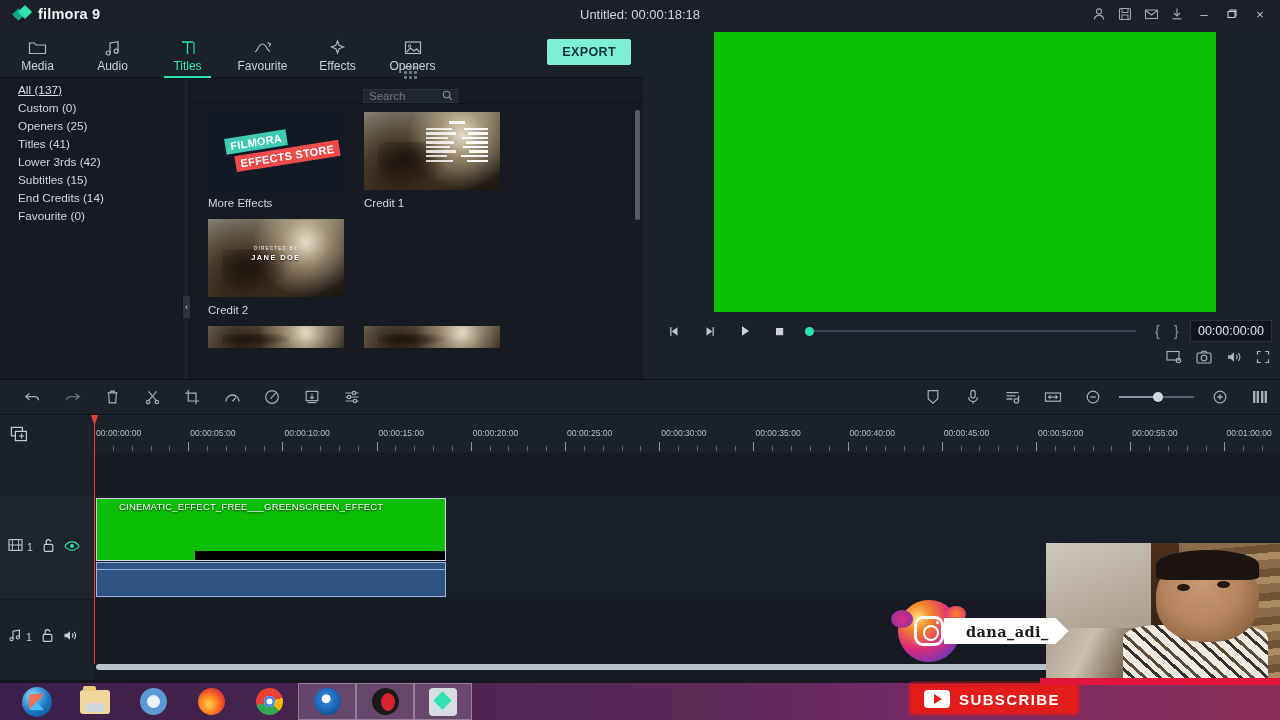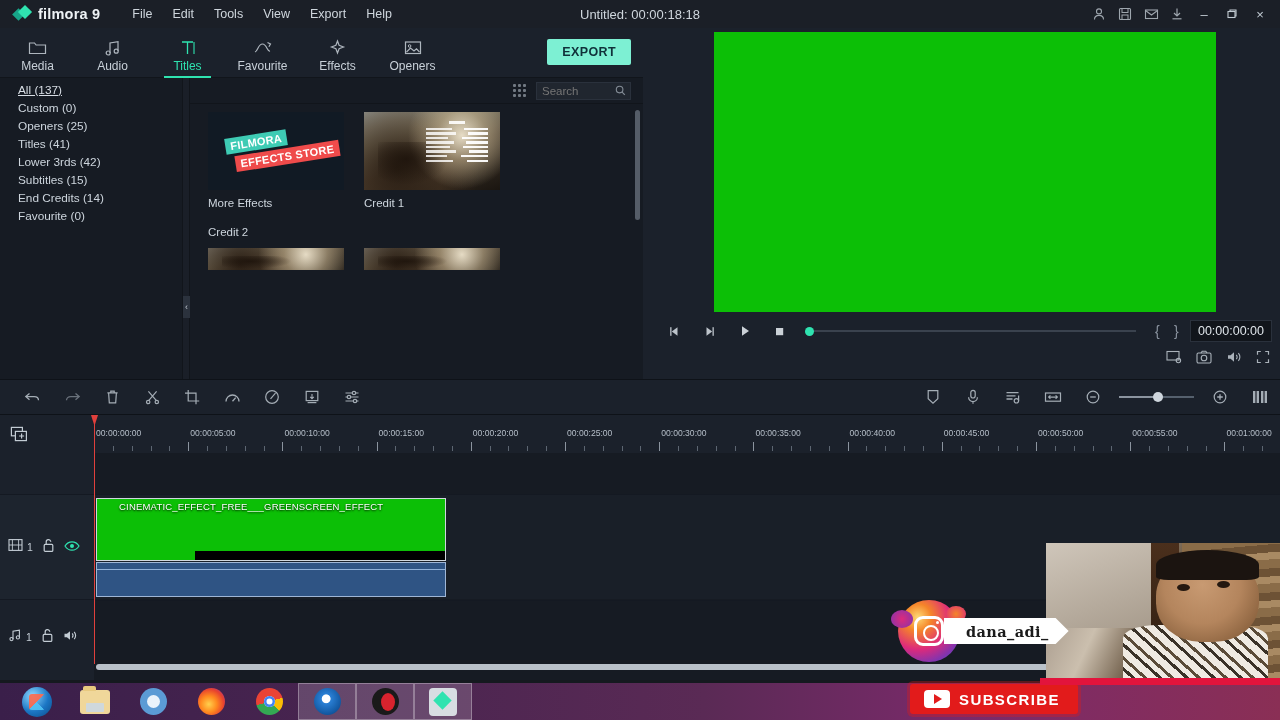--- a/index.html
+++ b/index.html
@@ -68,21 +68,21 @@
     position: absolute; right: 12px; top: 11px;
     background: #7df0d3; color: #10313a; font-size: 12.5px; font-weight: bold;
     padding: 6px 15px; border-radius: 2px; letter-spacing: .4px;
   }
 
   
   .lib { position: absolute; top: 78px; left: 0; width: 643px; height: 301px; background: #161b23; }
   .lib-head {
     position: absolute; top: 0; left: 190px; right: 0; height: 26px;
     display: flex; align-items: center; justify-content: flex-end;
-    padding-right: 12px; gap: 10px; border-bottom: 1px solid #11151b;
+    padding-right: 12px; gap: 10px; border-bottom: 1px solid #11151b; flex-direction: column;
   }
   .grid-ic { display: grid; grid-template-columns: repeat(3,3px); gap: 2px; opacity:.6; }
   .grid-ic i { width: 3px; height: 3px; background: #aeb8c2; display: block; border-radius:1px;}
   .search {
     width: 95px; height: 18px; background: #20262f; border: 1px solid #2a313c;
     display: flex; align-items: center; padding: 0 5px; position: relative;
   }
   .search input {
     background: transparent; border: 0; outline: 0; color: #9aa4af; font-size: 11.5px;
     width: 100%; font-family: "Liberation Sans", sans-serif;
@@ -365,28 +365,20 @@
 
 <div id="app">
 
   <div class="titlebar">
     <div class="logo-wrap">
       <span class="logo-mark">
           <i class="a"></i>
           <i class="b"></i>
         </span>
       <span class="logo-text">filmora 9</span>
-    </div>
-    <div class="menubar">
-      <div class="mi">File</div>
-      <div class="mi">Edit</div>
-      <div class="mi">Tools</div>
-      <div class="mi">View</div>
-      <div class="mi">Export</div>
-      <div class="mi">Help</div>
     </div>
     <div class="proj-title">Untitled:  00:00:18:18</div>
     <div class="tb-right">
       <div class="tb-ic">
         <svg width="14" height="14" viewBox="0 0 14 14">
             <circle cx="7" cy="4.4" r="2.5" fill="none" stroke="#c3ccd4" stroke-width="1.1"></circle>
             <path d="M2.5 12.5c0-2.6 2-4.1 4.5-4.1s4.5 1.5 4.5 4.1" fill="none" stroke="#c3ccd4" stroke-width="1.1"></path>
           </svg>
       </div>
       <div class="tb-ic">
@@ -561,20 +553,25 @@
                   <b style="width:27px"></b>
                   <i style="width:21px"></i>
                 </div>
             </div>
           </div>
           <div class="tlabel">Credit 1</div>
         </div>
       </div>
       <div class="trow">
         <div class="tcell">
+          <div class="tthumb">
+            <div class="photo"></div>
+            <div class="cred-sub">DIRECTED BY</div>
+            <div class="cred-name">JANE DOE</div>
+          </div>
           <div class="tlabel">Credit 2</div>
         </div>
       </div>
       <div class="trow">
         <div class="tcell">
           <div class="tcut">
               <div class="photo"></div>
             </div>
         </div>
         <div class="tcell">

